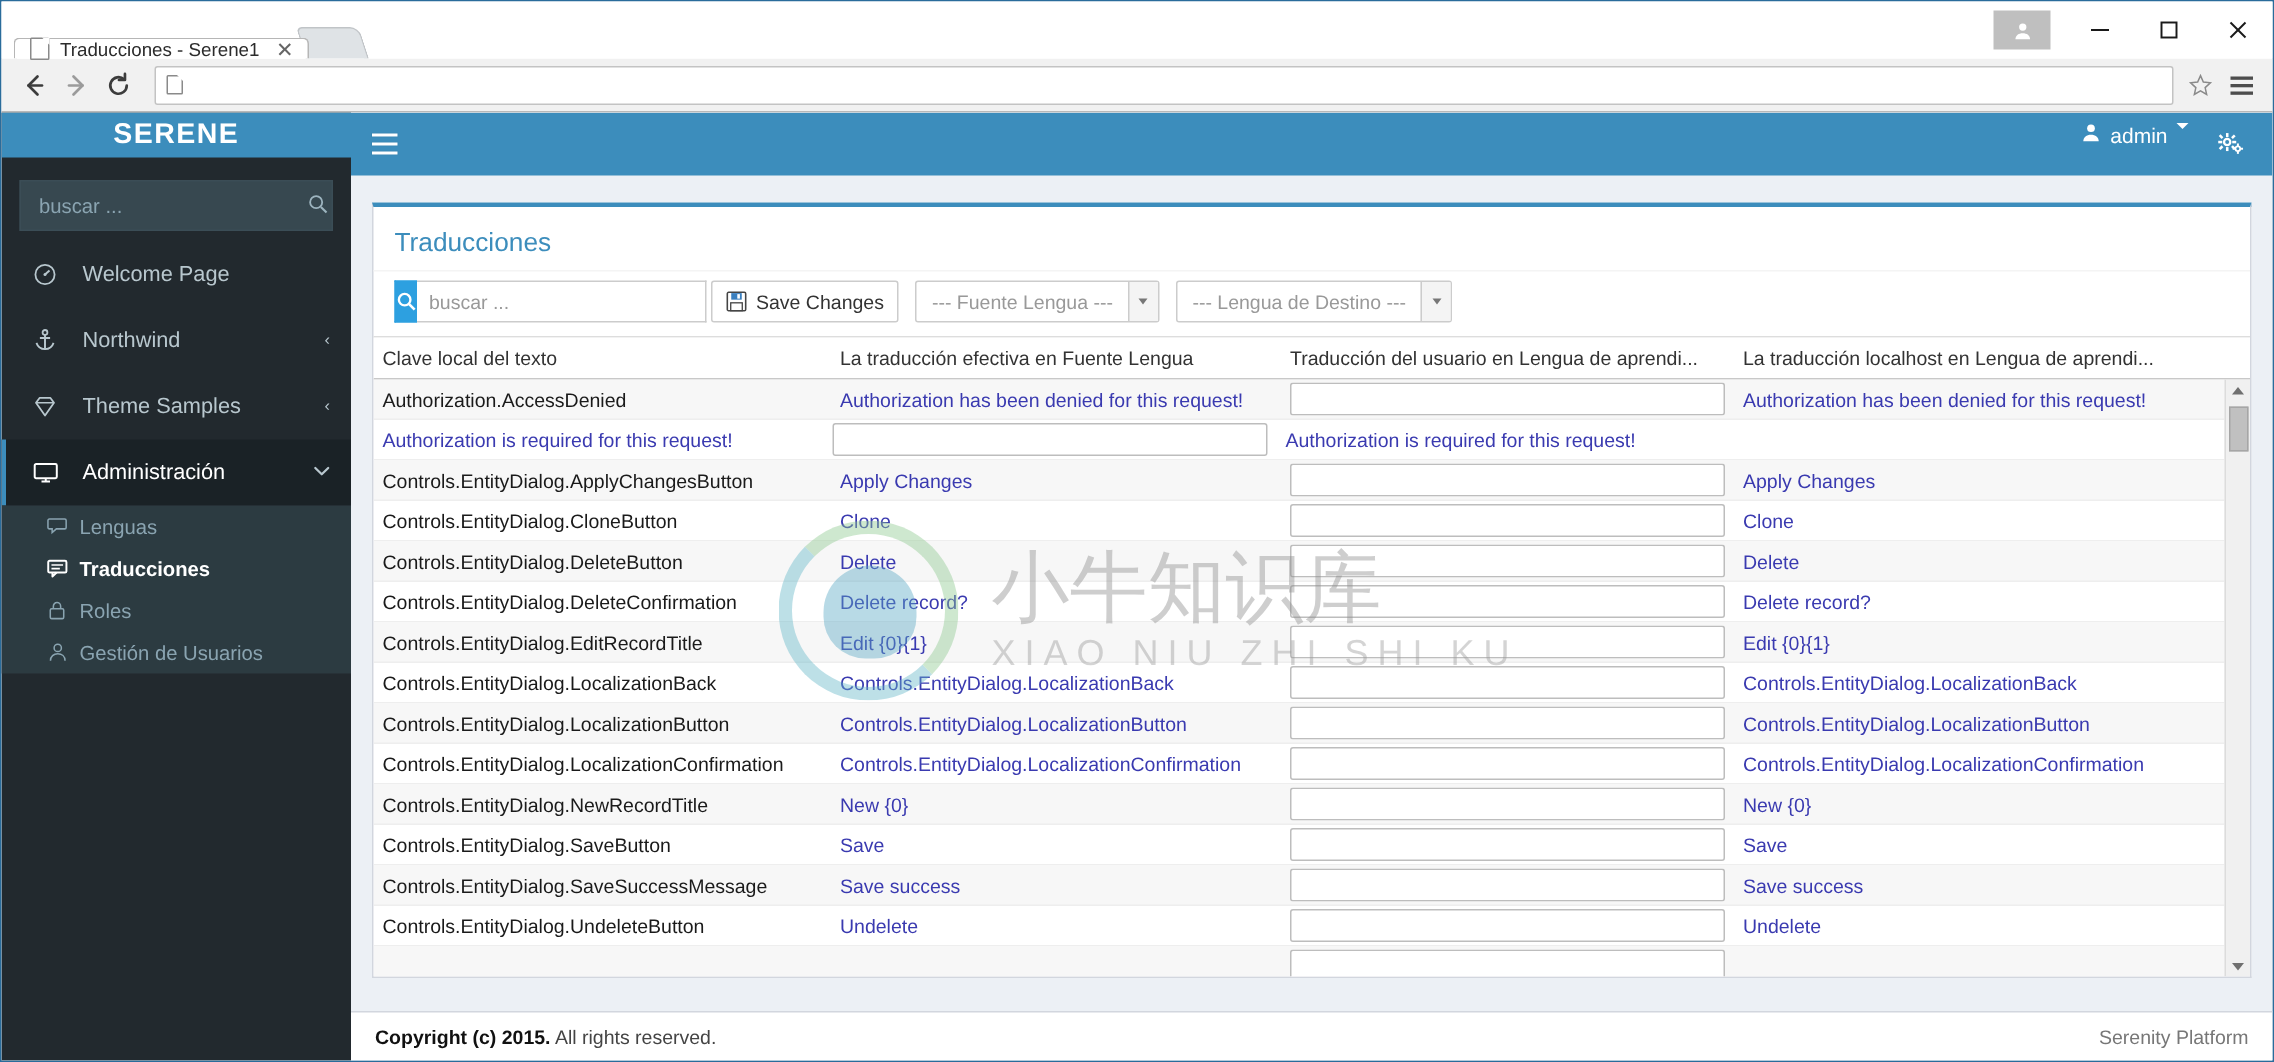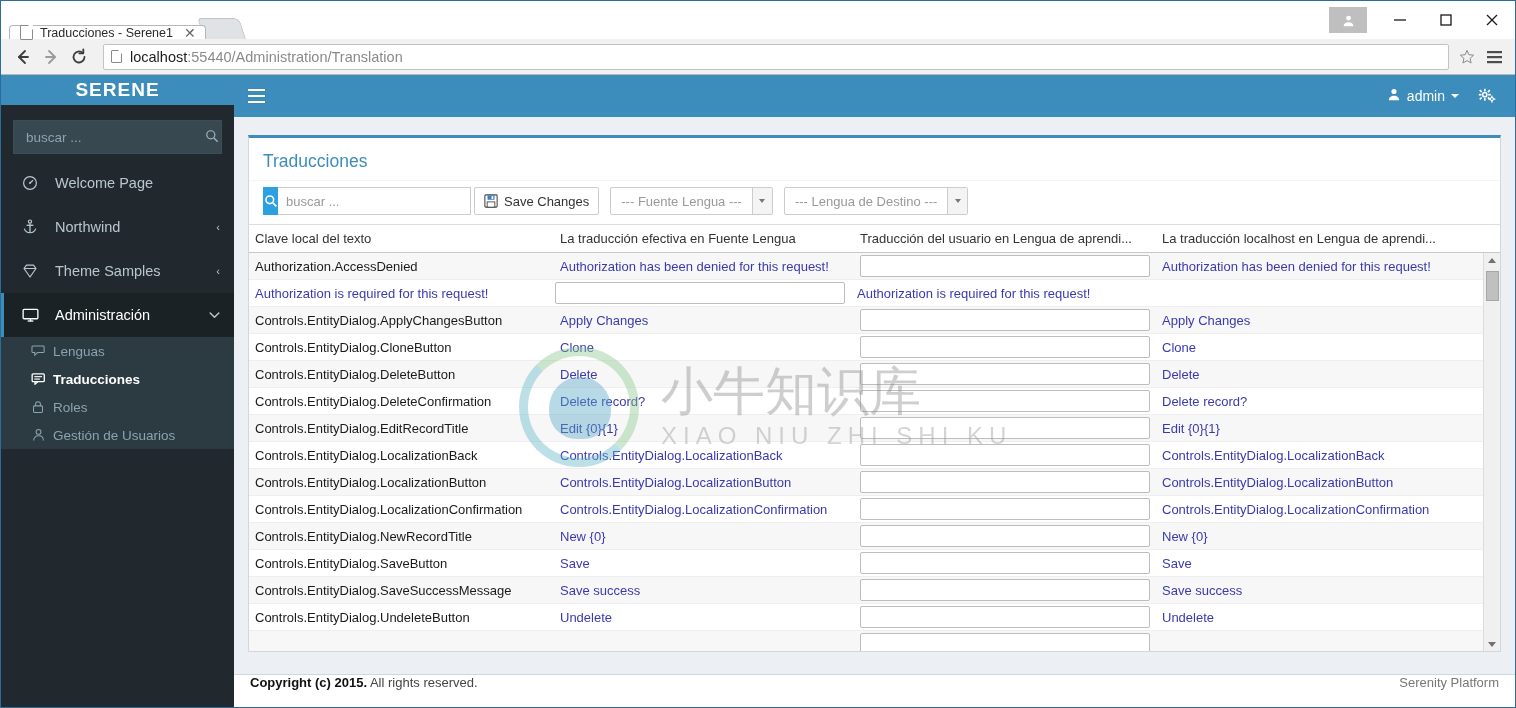--- a/index.html
+++ b/index.html
@@ -278,21 +278,21 @@
   .burger span {
     display: block;
     width: 17px; height: 2px;
     background: #ffffff;
     margin: 2px 0;
     box-shadow: 0 0 0 0.5px rgba(0,0,0,0.05);
   }
   .burger-wrap { display:flex; flex-direction:column; }
   .topbar-spacer { flex: 1; }
   .user-menu {
-    display: flex; align-items: center;
+    display: flex; align-items: flex-start;
     color: #ffffff;
     font-size: 14px;
     padding: 0 13px;
     height: 28px;
   }
   .user-menu .u-ico { margin-right: 7px; font-size: 13px; }
   .user-menu .caret {
     margin-left: 6px;
     width: 0; height: 0;
     border-left: 4px solid transparent;
@@ -502,21 +502,21 @@
     background: #c0c0c0;
     border: 1px solid #a6a6a6;
   }
 
   
   .footer {
     height: 33px;
     background: #ffffff;
     border-top: 1px solid #d2d6de;
     display: flex;
-    align-items: flex-start;
+    align-items: center;
     padding: 0 16px;
     font-size: 13px;
     color: #444;
     flex: none;
   }
   .footer .fleft b { color: #111; }
   .footer .fright { margin-left: auto; color: #777; }
 
   
   .watermark {
@@ -614,21 +614,20 @@
       </svg>
     </div>
     <div class="navbtn">
       <svg width="18" height="18" viewBox="0 0 18 18">
         <path d="M14.5 9 a5.5 5.5 0 1 1 -1.8 -4.1" fill="none" stroke="#3c3c3c" stroke-width="1.8" stroke-linecap="round"></path>
         <path d="M13.3 1.3 L13.3 5.3 L9.3 5.3" fill="none" stroke="#3c3c3c" stroke-width="1.8" stroke-linecap="round" stroke-linejoin="round"></path>
       </svg>
     </div>
     <div class="urlbar">
       <span class="url-doc-icon"></span>
-      <span class="url-text"><b>localhost</b><span>:55440/Administration/Translation</span></span>
     </div>
     <div class="star-btn">
       <svg width="16" height="16" viewBox="0 0 16 16">
         <path d="M8 1.4 L9.9 5.7 L14.6 6.2 L11.1 9.4 L12.1 14 L8 11.6 L3.9 14 L4.9 9.4 L1.4 6.2 L6.1 5.7 Z" fill="none" stroke="#8a8a8a" stroke-width="1"></path>
       </svg>
     </div>
     <div class="menu-btn">
       <svg width="17" height="14" viewBox="0 0 17 14">
         <rect x="1" y="1" width="15" height="2.2" fill="#4d4d4d"></rect>
         <rect x="1" y="6" width="15" height="2.2" fill="#4d4d4d"></rect>

